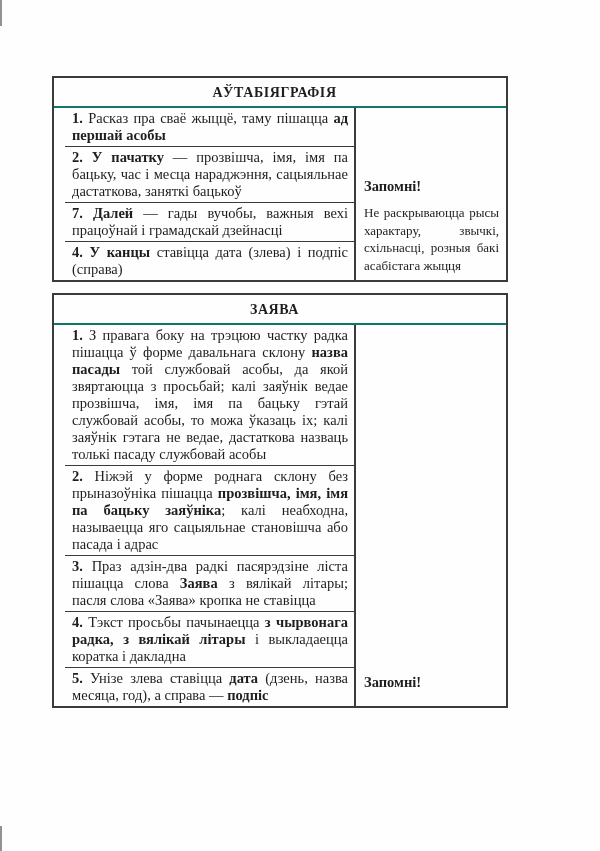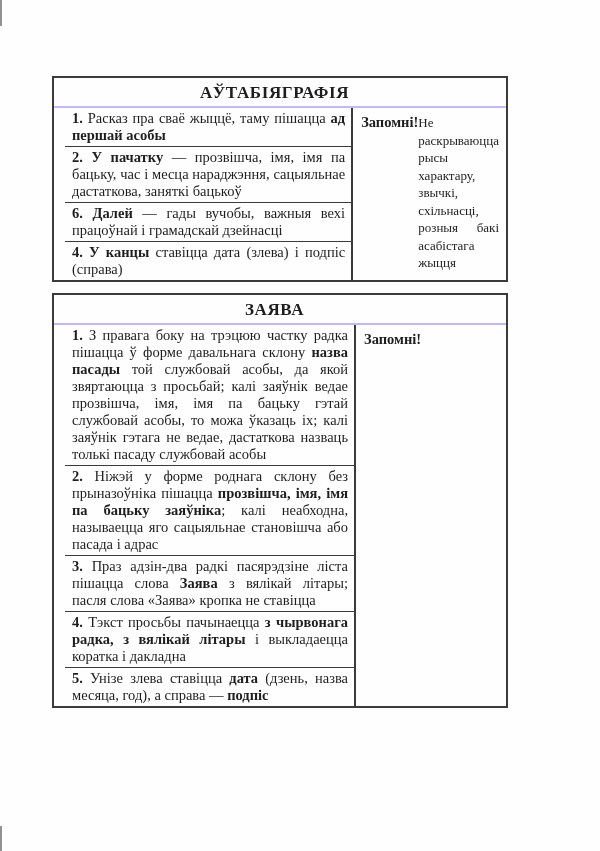--- a/index.html
+++ b/index.html
@@ -28,24 +28,24 @@
     position: absolute;
     left: 52px;
     width: 452px;
     border: 2px solid #3b3b3b;
     background: #fefefe;
   }
   #table-autobiography { top: 76px; }
   #table-application { top: 293px; }
 
   .tbl-title {
-    border-bottom: 2px solid #c4b5fd;
+    border-bottom: 2px solid #0f766e;
     text-align: center;
     font-weight: bold;
-    font-size: 17px;
+    font-size: 14px;
     line-height: 17px;
     letter-spacing: 0.6px;
     padding: 6px 15px 5px 4px;
   }
 
   .tbl-body { display: flex; align-items: stretch; }
 
   .col-left {
     width: 302px;
     border-right: 2px solid #3b3b3b;
@@ -58,22 +58,22 @@
     font-size: 14.5px;
     line-height: 17px;
     text-align: justify;
     margin-left: 11px;
   }
   .tbl-row:last-child { border-bottom: none; }
 
   .col-note {
     flex: 1;
     display: flex;
-    flex-direction: row;
-    justify-content: space-between;
+    flex-direction: column;
+    justify-content: flex-end;
     padding: 6px 7px 6px 8px;
     box-sizing: border-box;
   }
   .note-heading {
     font-weight: bold;
     font-size: 14.5px;
     line-height: 17px;
     margin-bottom: 9px;
   }
   .note-body {
@@ -89,21 +89,21 @@
 
 <div class="artifact top-left"></div>
 <div class="artifact bottom-left"></div>
 
 <div class="doc-table" id="table-autobiography">
   <div class="tbl-title">АЎТАБІЯГРАФІЯ</div>
   <div class="tbl-body">
     <div class="col-left">
       <div class="tbl-row"><b>1.</b><span> Расказ пра сваё жыццё, таму пішацца </span><b>ад першай асобы</b></div>
       <div class="tbl-row"><b>2. У пачатку</b><span> — прозвішча, імя, імя па бацьку, час і месца нараджэння, сацыяльнае дастаткова, заняткі бацькоў</span></div>
-      <div class="tbl-row"><b>6. Далей</b><span> — гады вучобы, важныя вехі працоўнай і грамадскай дзейнасці</span></div>
+      <div class="tbl-row"><b>7. Далей</b><span> — гады вучобы, важныя вехі працоўнай і грамадскай дзейнасці</span></div>
       <div class="tbl-row"><b>4. У канцы</b><span> ставіцца дата (злева) і подпіс (справа)</span></div>
     </div>
     <div class="col-note">
       <div class="note-heading">Запомні!</div>
       <div class="note-body">Не раскрываюцца рысы характару, звычкі, схільнасці, розныя бакі асабістага жыцця</div>
     </div>
   </div>
 </div>
 
 <div class="doc-table" id="table-application">

